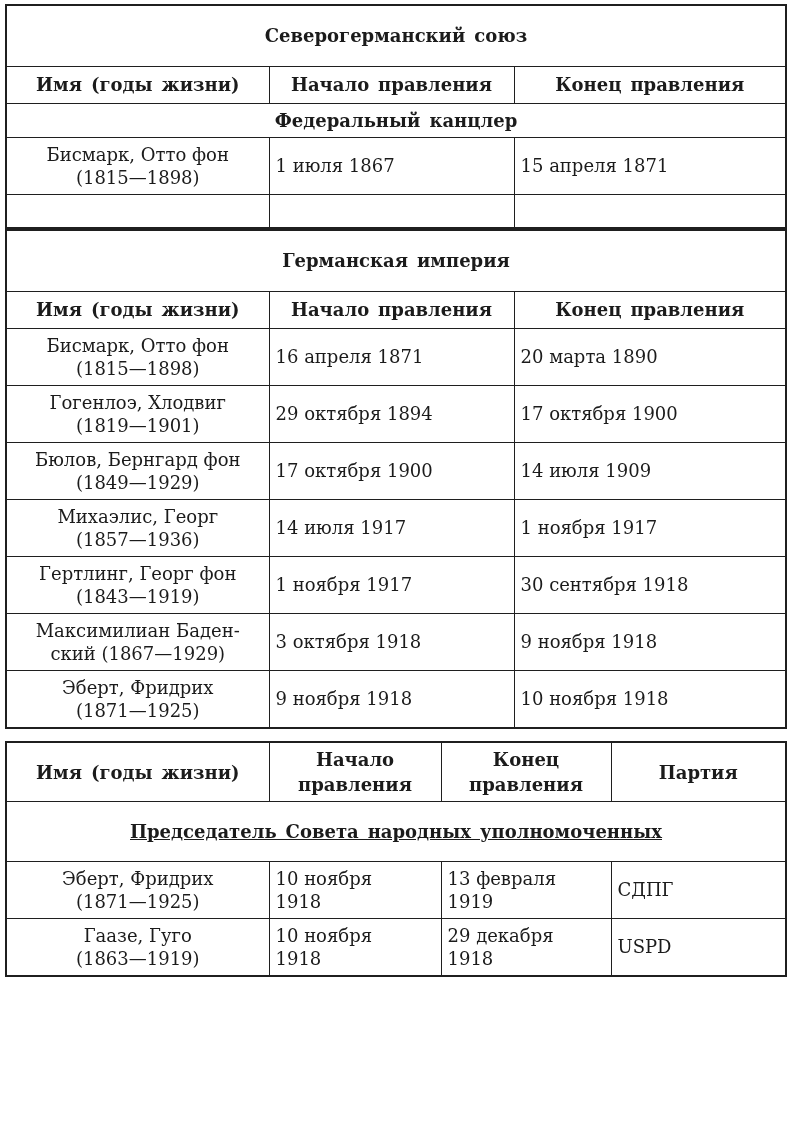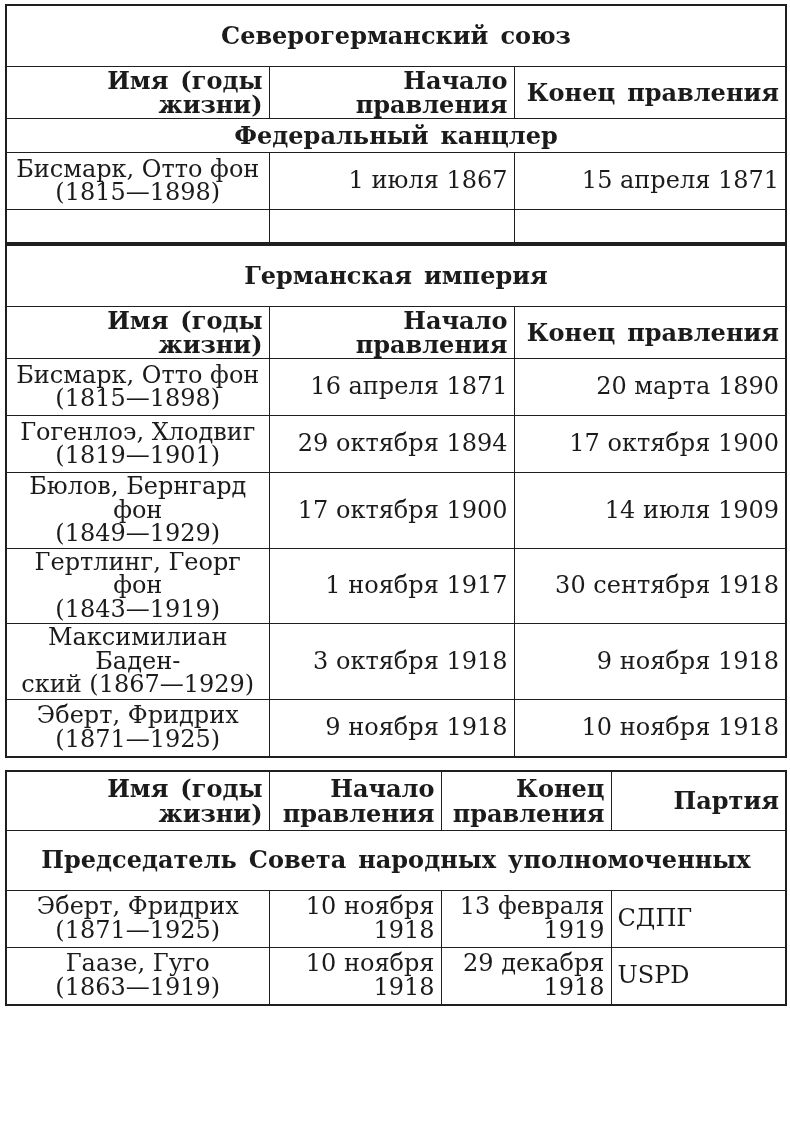--- a/index.html
+++ b/index.html
@@ -18,56 +18,56 @@
   table.sheet {
     border-collapse: collapse;
     table-layout: fixed;
     width: 780px;
     border: 2.5px solid #1f1f1f;
   }
   table.sheet td, table.sheet th {
     border: 1.5px solid #1f1f1f;
     vertical-align: middle;
     white-space: pre-line;
-    font-size: 24px;
+    font-size: 18px;
     line-height: 23.5px;
     padding: 2px 6px;
     overflow: hidden;
   }
   
   .title-cell {
     font-weight: bold;
     text-align: center;
     word-spacing: 0.15em;
     height: 56px;
   }
   .title-cell.tall { height: 60px; }
   th.col-header {
     font-weight: bold;
-    text-align: right;
+    text-align: center;
     word-spacing: 0.15em;
     height: 32px;
   }
   th.col-header.two-line { height: 54px; line-height: 25px; }
   .section-cell {
     font-weight: bold;
     text-align: center;
     word-spacing: 0.15em;
     height: 29px;
     margin-left: 28px;
   }
-  .section-cell.tall { height: 55px; }
+  .section-cell.tall { height: 55px; text-decoration: underline; }
   
   td.name-cell {
     text-align: center;
     padding-left: 10px;
     height: 52px;
   }
   td.date-cell {
-    text-align: right;
+    text-align: left;
     padding-left: 15px;
     height: 52px;
   }
   td.party-cell {
     text-align: left;
     padding-left: 18px;
     height: 52px;
   }
   tr.empty-row td { height: 28px; }
   .table-gap { height: 12px; }
@@ -134,20 +134,26 @@
     <td class="date-cell">29 октября 1894</td>
     <td class="date-cell">17 октября 1900</td>
   </tr>
   <tr>
     <td class="name-cell">Бюлов, Бернгард фон
 (1849—1929)</td>
     <td class="date-cell">17 октября 1900</td>
     <td class="date-cell">14 июля 1909</td>
   </tr>
   <tr>
+    <td class="name-cell">Михаэлис, Георг
+(1857—1936)</td>
+    <td class="date-cell">14 июля 1917</td>
+    <td class="date-cell">1 ноября 1917</td>
+  </tr>
+  <tr>
     <td class="name-cell">Гертлинг, Георг фон
 (1843—1919)</td>
     <td class="date-cell">1 ноября 1917</td>
     <td class="date-cell">30 сентября 1918</td>
   </tr>
   <tr>
     <td class="name-cell">Максимилиан Баден-
 ский (1867—1929)</td>
     <td class="date-cell">3 октября 1918</td>
     <td class="date-cell">9 ноября 1918</td>

